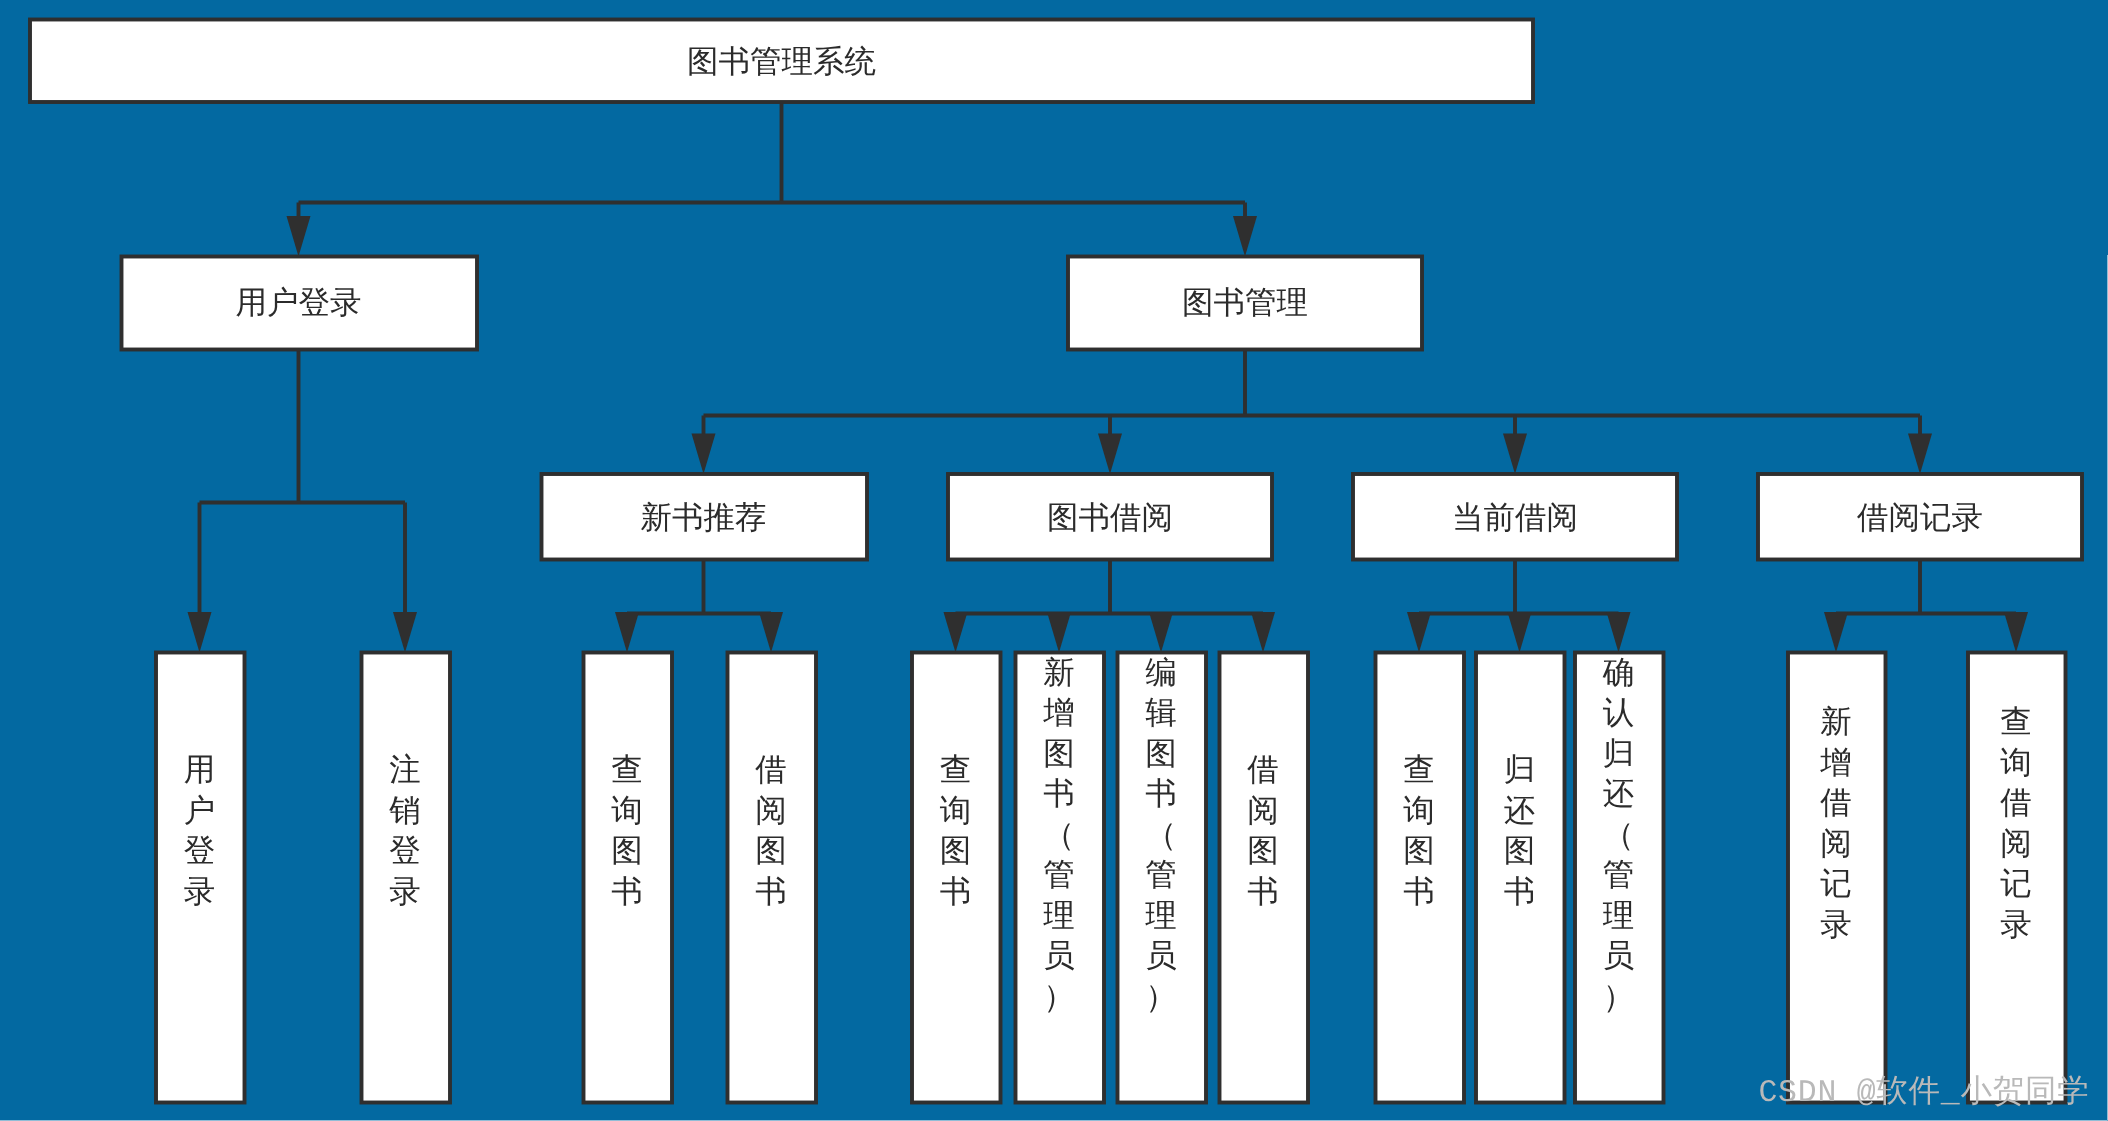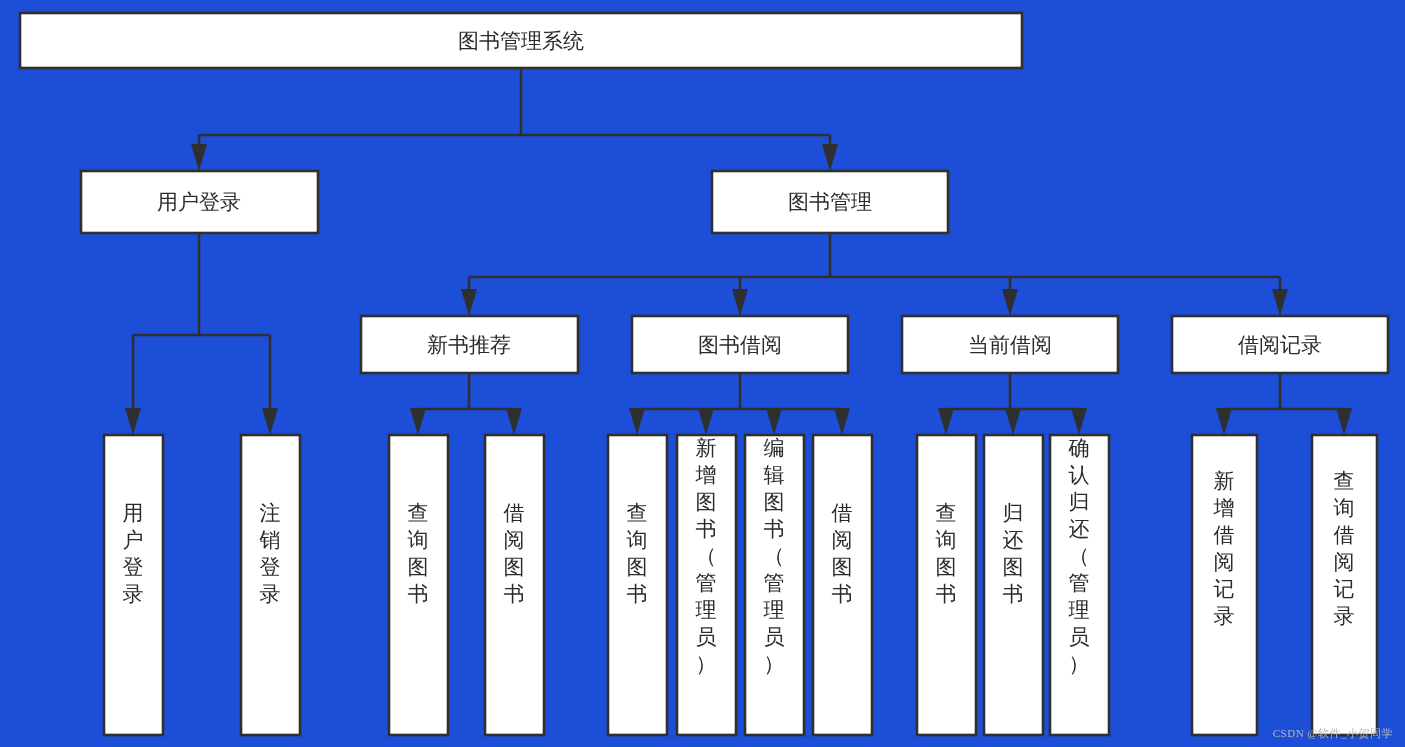--- a/index.html
+++ b/index.html
@@ -7,21 +7,21 @@
     padding: 0;
     background: #ffffff;
   }
   body {
     font-family: "DejaVu Sans", "Liberation Sans", sans-serif;
   }
   #diagram-root {
     position: relative;
     width: 1405px;
     height: 747px;
-    background: #1d4ed8;
+    background: #0369a1;
     overflow: hidden;
   }
   svg#flowchart {
     position: absolute;
     left: 0;
     top: 0;
     width: 1405px;
     height: 747px;
     display: block;
   }
@@ -50,22 +50,22 @@
   .node-label-vertical {
     fill: #2b2b2b;
     font-family: "DejaVu Sans", "Liberation Sans", sans-serif;
     font-size: 21px;
     text-anchor: middle;
   }
   .watermark {
     position: absolute;
     right: 12px;
     bottom: 6px;
-    font-family: Liberation Serif, serif;
-    font-size: 11px;
+    font-family: Liberation Mono, monospace;
+    font-size: 21px;
     color: #b9b9b9;
     letter-spacing: 0.5px;
     white-space: nowrap;
     pointer-events: none;
   }
 </style>
 </head>
 <body>
 
 <div id="diagram-root">

